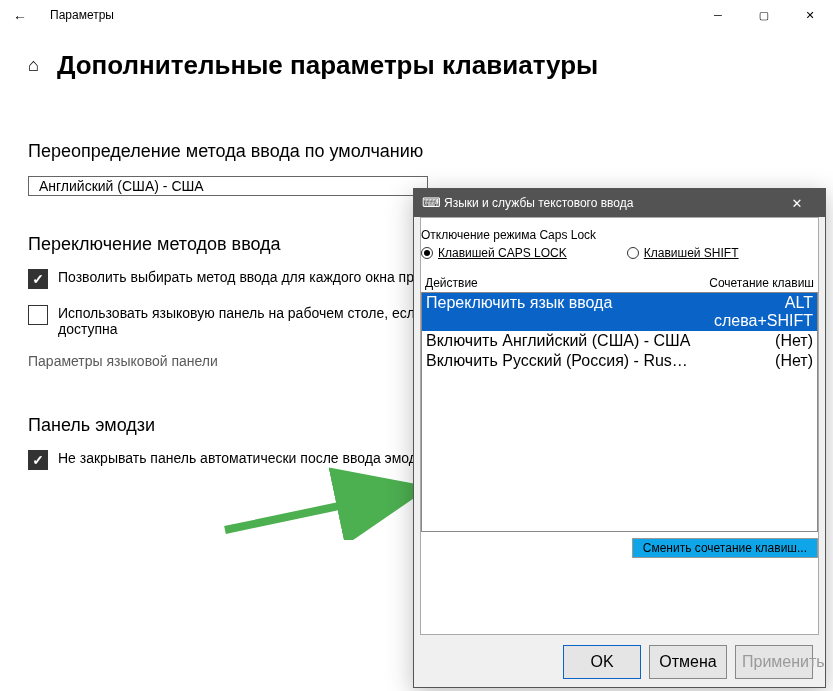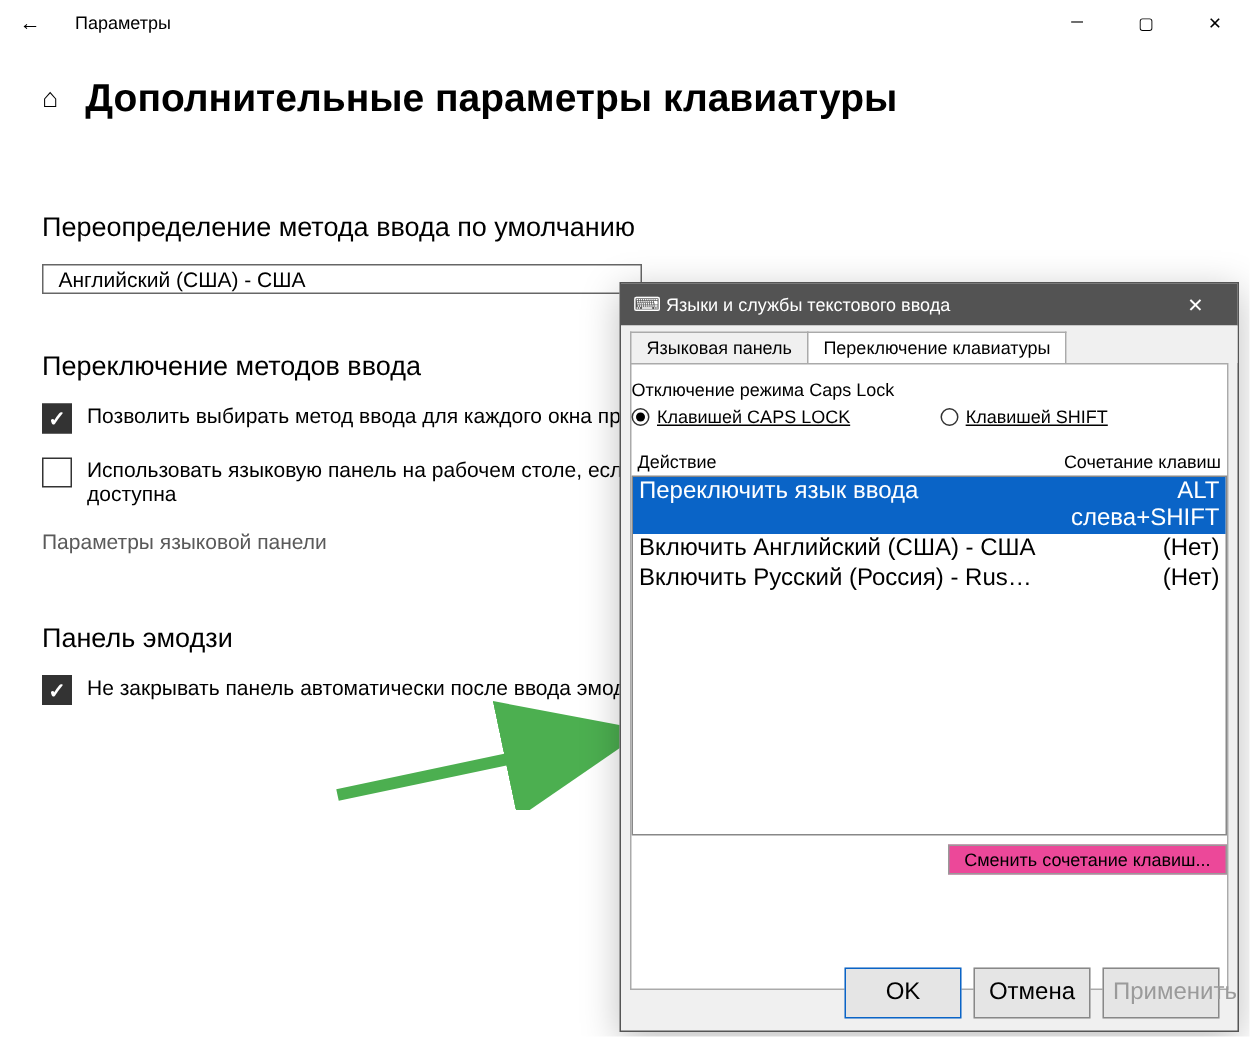--- a/index.html
+++ b/index.html
@@ -184,21 +184,21 @@
   .list .row {
     display:flex;
     padding: 1px 4px;
   }
   .list .row.sel { background:#0a64c7; color:#fff; }
   .list .row .c1 { flex:1; white-space:nowrap; overflow:hidden; text-overflow:ellipsis; }
   .list .row .c2 { width:120px; text-align:right; }
   .change-btn-wrap { text-align:right; margin-top:6px; }
   .change-btn {
     border:1px solid #999;
-    background:#ec4899;
+    background:#0ea5e9;
     padding: 2px 10px;
     font-size:12px;
   }
   .dlg-buttons {
     position:absolute;
     bottom:8px; right:12px;
     display:flex; gap:8px;
   }
   .dlg-buttons button {
     width: 78px;
@@ -275,24 +275,20 @@
     <line x1="10" y1="70" x2="200" y2="30" stroke="#4CAF50" stroke-width="8" marker-end="url(#ah)"></line>
   </svg>
 
   <div class="dialog">
     <div class="dlg-title">
       <span class="kbd-icon">⌨</span>
       <span>Языки и службы текстового ввода</span>
       <span class="dlg-close">✕</span>
     </div>
 
-    <div class="tabs">
-      <div class="tab">Языковая панель</div>
-      <div class="tab active">Переключение клавиатуры</div>
-    </div>
 
     <div class="tab-panel">
       <div class="caps-label">Отключение режима Caps Lock</div>
       <div class="radio-row">
         <div class="radio-opt">
           <span class="r sel"></span>
           <span>Клавишей CAPS LOCK</span>
         </div>
         <div class="radio-opt">
           <span class="r"></span>

